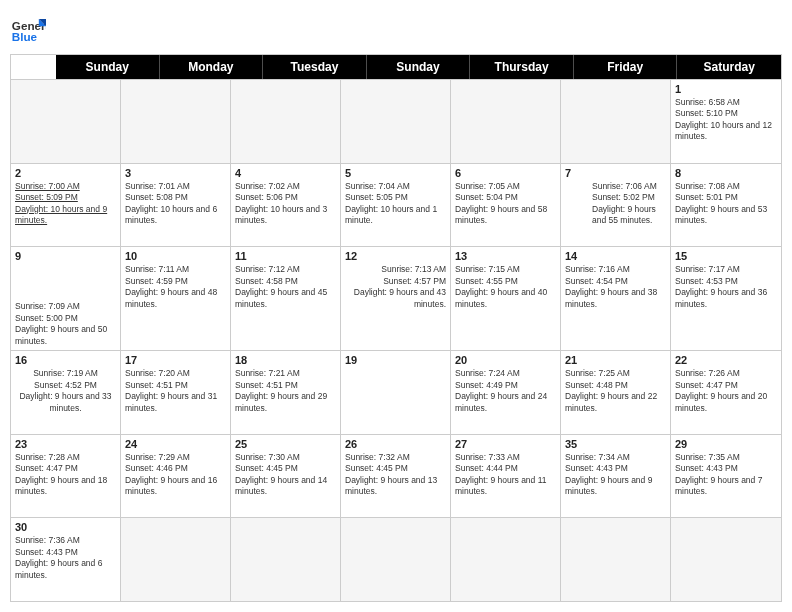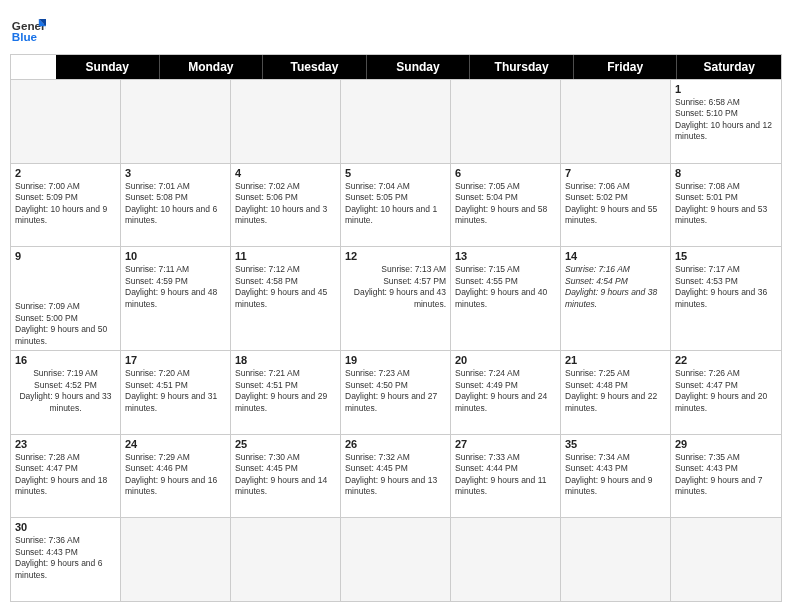--- a/index.html
+++ b/index.html
@@ -140,21 +140,21 @@
           <div class="cal-cell">
             <div class="day-number">1</div>
             <div class="day-info" style="white-space: pre-line;">Sunrise: 6:58 AM
 Sunset: 5:10 PM
 Daylight: 10 hours and 12 minutes.</div>
           </div>
         </div>
         <div class="cal-row">
           <div class="cal-cell">
             <div class="day-number">2</div>
-            <div class="day-info" style="white-space: pre-line;">Sunrise: 7:00 AM
+            <div class="day-info" style="white-space: pre-line; text-decoration: underline;">Sunrise: 7:00 AM
 Sunset: 5:09 PM
 Daylight: 10 hours and 9 minutes.</div>
           </div>
           <div class="cal-cell">
             <div class="day-number">3</div>
             <div class="day-info" style="white-space: pre-line;">Sunrise: 7:01 AM
 Sunset: 5:08 PM
 Daylight: 10 hours and 6 minutes.</div>
           </div>
           <div class="cal-cell">
@@ -170,21 +170,21 @@
 Daylight: 10 hours and 1 minute.</div>
           </div>
           <div class="cal-cell">
             <div class="day-number">6</div>
             <div class="day-info" style="white-space: pre-line;">Sunrise: 7:05 AM
 Sunset: 5:04 PM
 Daylight: 9 hours and 58 minutes.</div>
           </div>
           <div class="cal-cell">
             <div class="day-number">7</div>
-            <div class="day-info" style="white-space: pre-line;">Sunrise: 7:06 AM
+            <div class="day-info" style="white-space: pre-line; margin-left: 27px;">Sunrise: 7:06 AM
 Sunset: 5:02 PM
 Daylight: 9 hours and 55 minutes.</div>
           </div>
           <div class="cal-cell">
             <div class="day-number">8</div>
             <div class="day-info" style="white-space: pre-line;">Sunrise: 7:08 AM
 Sunset: 5:01 PM
 Daylight: 9 hours and 53 minutes.</div>
           </div>
         </div>
@@ -214,21 +214,21 @@
 Daylight: 9 hours and 43 minutes.</div>
           </div>
           <div class="cal-cell">
             <div class="day-number">13</div>
             <div class="day-info" style="white-space: pre-line;">Sunrise: 7:15 AM
 Sunset: 4:55 PM
 Daylight: 9 hours and 40 minutes.</div>
           </div>
           <div class="cal-cell">
             <div class="day-number">14</div>
-            <div class="day-info" style="white-space: pre-line; font-style: italic;">Sunrise: 7:16 AM
+            <div class="day-info" style="white-space: pre-line;">Sunrise: 7:16 AM
 Sunset: 4:54 PM
 Daylight: 9 hours and 38 minutes.</div>
           </div>
           <div class="cal-cell">
             <div class="day-number">15</div>
             <div class="day-info" style="white-space: pre-line;">Sunrise: 7:17 AM
 Sunset: 4:53 PM
 Daylight: 9 hours and 36 minutes.</div>
           </div>
         </div>
@@ -246,23 +246,20 @@
 Daylight: 9 hours and 31 minutes.</div>
           </div>
           <div class="cal-cell">
             <div class="day-number">18</div>
             <div class="day-info" style="white-space: pre-line;">Sunrise: 7:21 AM
 Sunset: 4:51 PM
 Daylight: 9 hours and 29 minutes.</div>
           </div>
           <div class="cal-cell">
             <div class="day-number">19</div>
-            <div class="day-info" style="white-space: pre-line;">Sunrise: 7:23 AM
-Sunset: 4:50 PM
-Daylight: 9 hours and 27 minutes.</div>
           </div>
           <div class="cal-cell">
             <div class="day-number">20</div>
             <div class="day-info" style="white-space: pre-line;">Sunrise: 7:24 AM
 Sunset: 4:49 PM
 Daylight: 9 hours and 24 minutes.</div>
           </div>
           <div class="cal-cell">
             <div class="day-number">21</div>
             <div class="day-info" style="white-space: pre-line;">Sunrise: 7:25 AM

